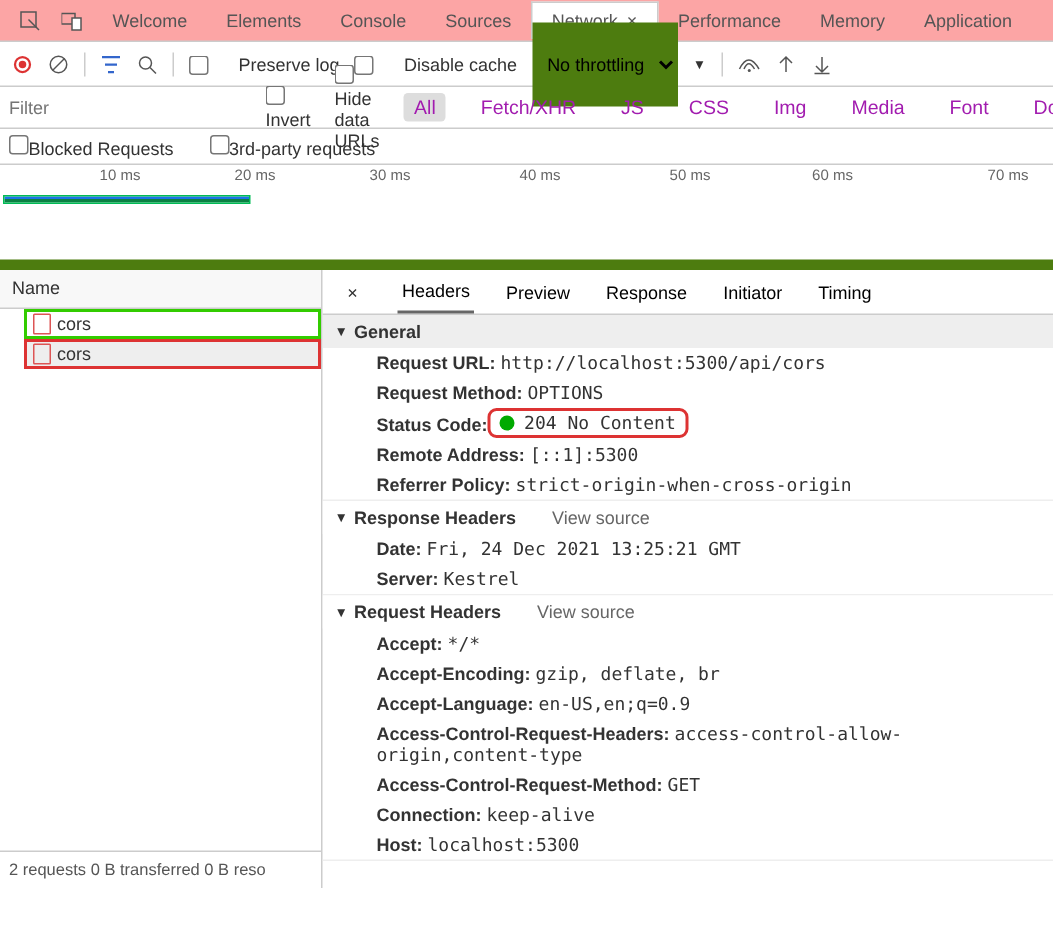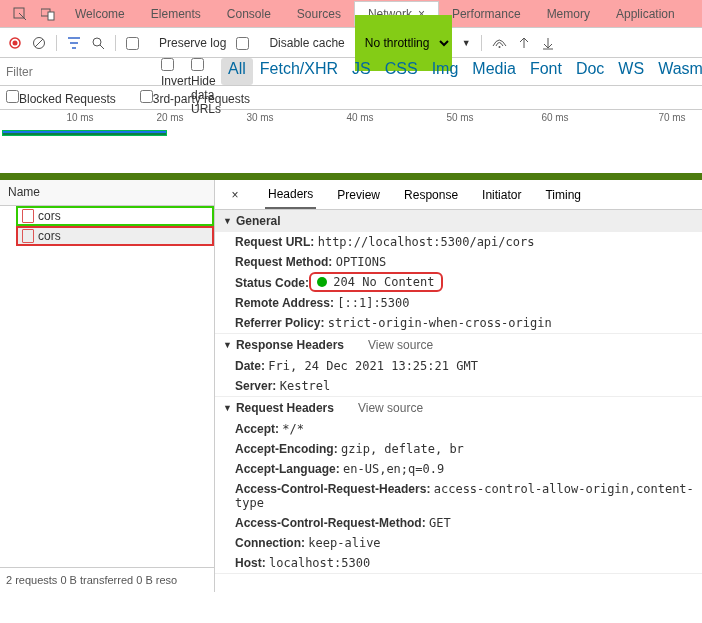--- a/index.html
+++ b/index.html
@@ -5,24 +5,24 @@
 * { margin: 0; padding: 0; box-sizing: border-box; }
 body { font-family: "Segoe UI", Arial, sans-serif; font-size: 12px; color: #333; background: #fff; width: 702px; height: 623px; overflow: hidden; }
 .topbar { height: 28px; display: flex; align-items: center; border-bottom: 1px solid #ccc; background: #fca5a5; padding-left: 6px; gap: 0; }
 .topbar .tab { padding: 5px 13px; cursor: pointer; color: #555; font-size: 12px; }
 .topbar .tab.active { background: #fff; border-top: 1px solid #ccc; border-left: 1px solid #ccc; border-right: 1px solid #ccc; }
 .topbar .tab.active .close { margin-left: 6px; }
 .topbar .icon-btn { width: 24px; height: 24px; display: flex; align-items: center; justify-content: center; margin: 0 2px; }
 .toolbar { height: 30px; display: flex; align-items: center; border-bottom: 1px solid #ccc; padding: 0 8px; gap: 10px; }
 .toolbar .sep { width: 1px; height: 16px; background: #ccc; }
 .toolbar label { display: flex; align-items: flex-end; gap: 20px; font-size: 12px; }
-.toolbar select { border: none; background: #84cc16; padding: 20px 6px; font-size: 12px; }
-.filterbar { height: 28px; display: flex; border-bottom: 1px solid #ccc; padding: 0 6px; gap: 0; }
+.toolbar select { border: none; background: #4d7c0f; padding: 20px 6px; font-size: 12px; }
+.filterbar { height: 28px; display: flex; align-items: center; border-bottom: 1px solid #ccc; padding: 0 6px; gap: 16px; }
 .filterbar input[type=text] { border: none; font-size: 12px; width: 160px; outline: none; }
-.filterbar .pill { padding: 2px 7px; font-size: 16px; color: #0369a1; border-radius: 3px; cursor: pointer; }
+.filterbar .pill { padding: 2px 7px; font-size: 13px; color: #a21caf; border-radius: 3px; cursor: pointer; }
 .filterbar .pill.active { background: #ddd; }
 .filterbar2 { height: 24px; display: flex; align-items: center; padding: 0 6px; gap: 24px; border-bottom: 1px solid #ccc; }
 .timeline { height: 70px; border-bottom: 7px solid #4d7c0f; position: relative; padding-left: 23px; }
 .timeline .tick { position: absolute; top: 2px; font-size: 10px; color: #666; transform: translateX(-50%); }
 .timeline .bar { position: absolute; top: 20px; left: 2px; width: 165px; height: 6px; background: linear-gradient(to bottom, #1a73e8 0%, #1a73e8 50%, #0b8043 50%, #0b8043 100%); border: 1px solid #0b5; }
 .main { display: flex; height: 412px; }
 .left { width: 215px; border-right: 1px solid #ccc; display: flex; flex-direction: column; }
 .left .hdr { height: 26px; border-bottom: 1px solid #ccc; padding: 5px 8px; font-size: 12px; background: #f8f8f8; }
 .left .row { height: 20px; display: flex; align-items: center; padding: 0 6px; gap: 4px; border-bottom: 1px solid #eee; font-size: 12px; margin-left: 16px; }
 .left .row.hl-green { outline: 2px solid #3c0; outline-offset: -2px; }
@@ -31,21 +31,21 @@
 .left .status { margin-top: auto; border-top: 1px solid #ccc; padding: 6px; font-size: 11px; color: #555; }
 .right { flex: 1; overflow: auto; }
 .right .tabs { height: 30px; display: flex; align-items: center; border-bottom: 1px solid #ccc; padding-left: 8px; gap: 18px; }
 .right .tabs .t { font-size: 12px; color: #000000; padding: 6px 3px; cursor: pointer; }
 .right .tabs .t.active { color: #000; border-bottom: 2px solid #666; }
 .right .tabs .close { width: 24px; text-align: center; }
 .section { border-bottom: 1px solid #eee; }
 .section-hdr { background: #eee; padding: 4px 8px; font-weight: bold; font-size: 12px; display: flex; align-items: center; gap: 4px; }
 .section-hdr .tri { font-size: 9px; }
 .section-hdr .vs { font-weight: normal; color: #666; margin-left: 20px; }
-.kv { padding: 3px 0 3px 20px; font-size: 12px; }
+.kv { padding: 3px 0 3px 36px; font-size: 12px; }
 .kv .k { font-weight: bold; }
 .kv .v { font-family: Consolas, monospace; }
 .status-pill { display: inline-flex; align-items: center; gap: 6px; outline: 2px solid #d33; outline-offset: 1px; border-radius: 3px; padding: 0 5px; }
 .status-pill .dot { width: 10px; height: 10px; border-radius: 50%; background: #0a0; display: inline-block; }
 input[type=checkbox] { margin: 0; }
 svg { display: block; }
 </style>
 </head>
 <body>
 

